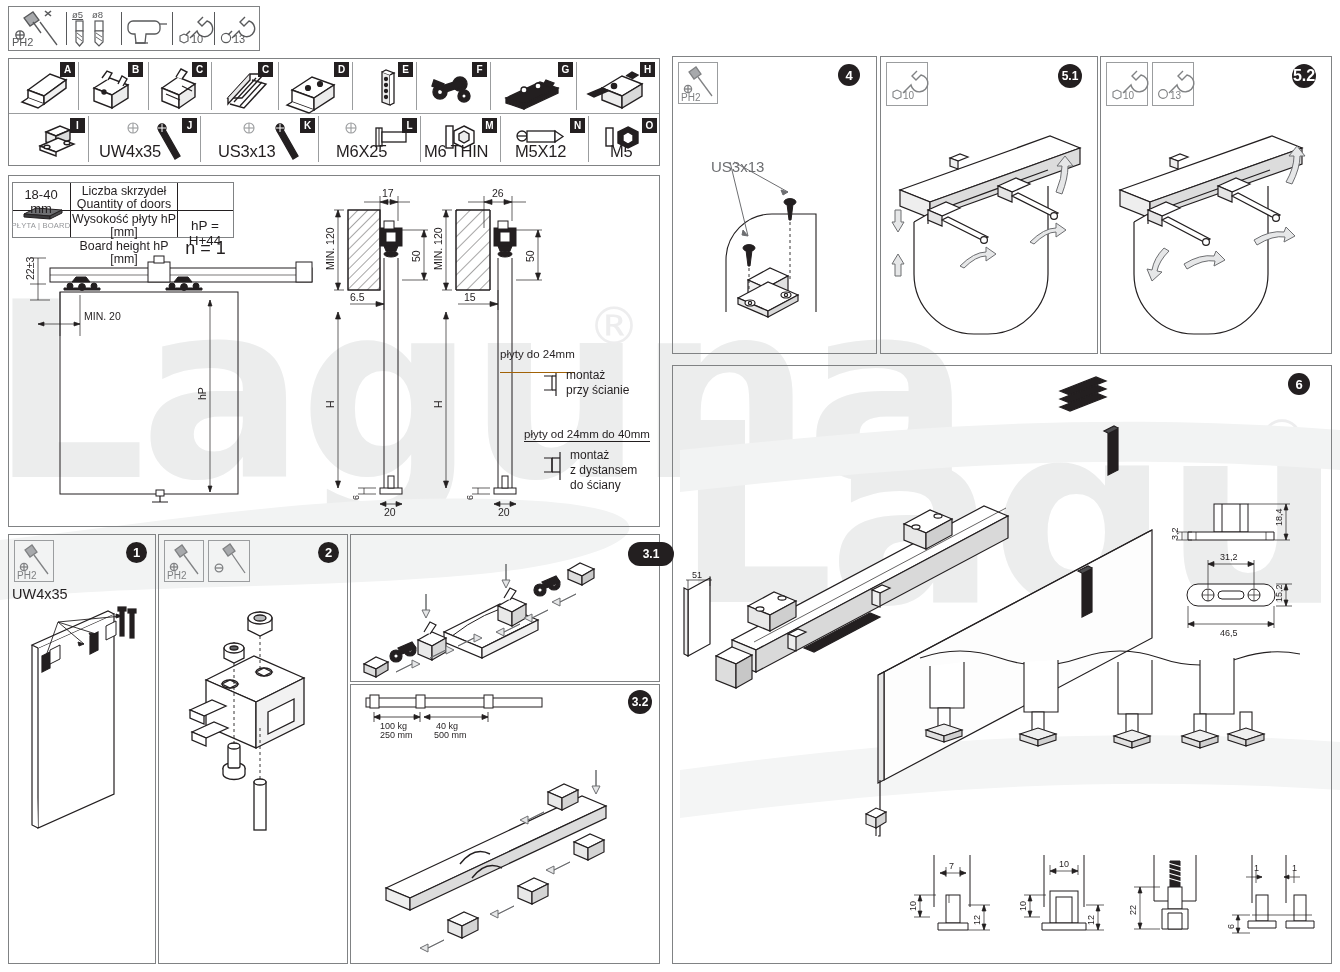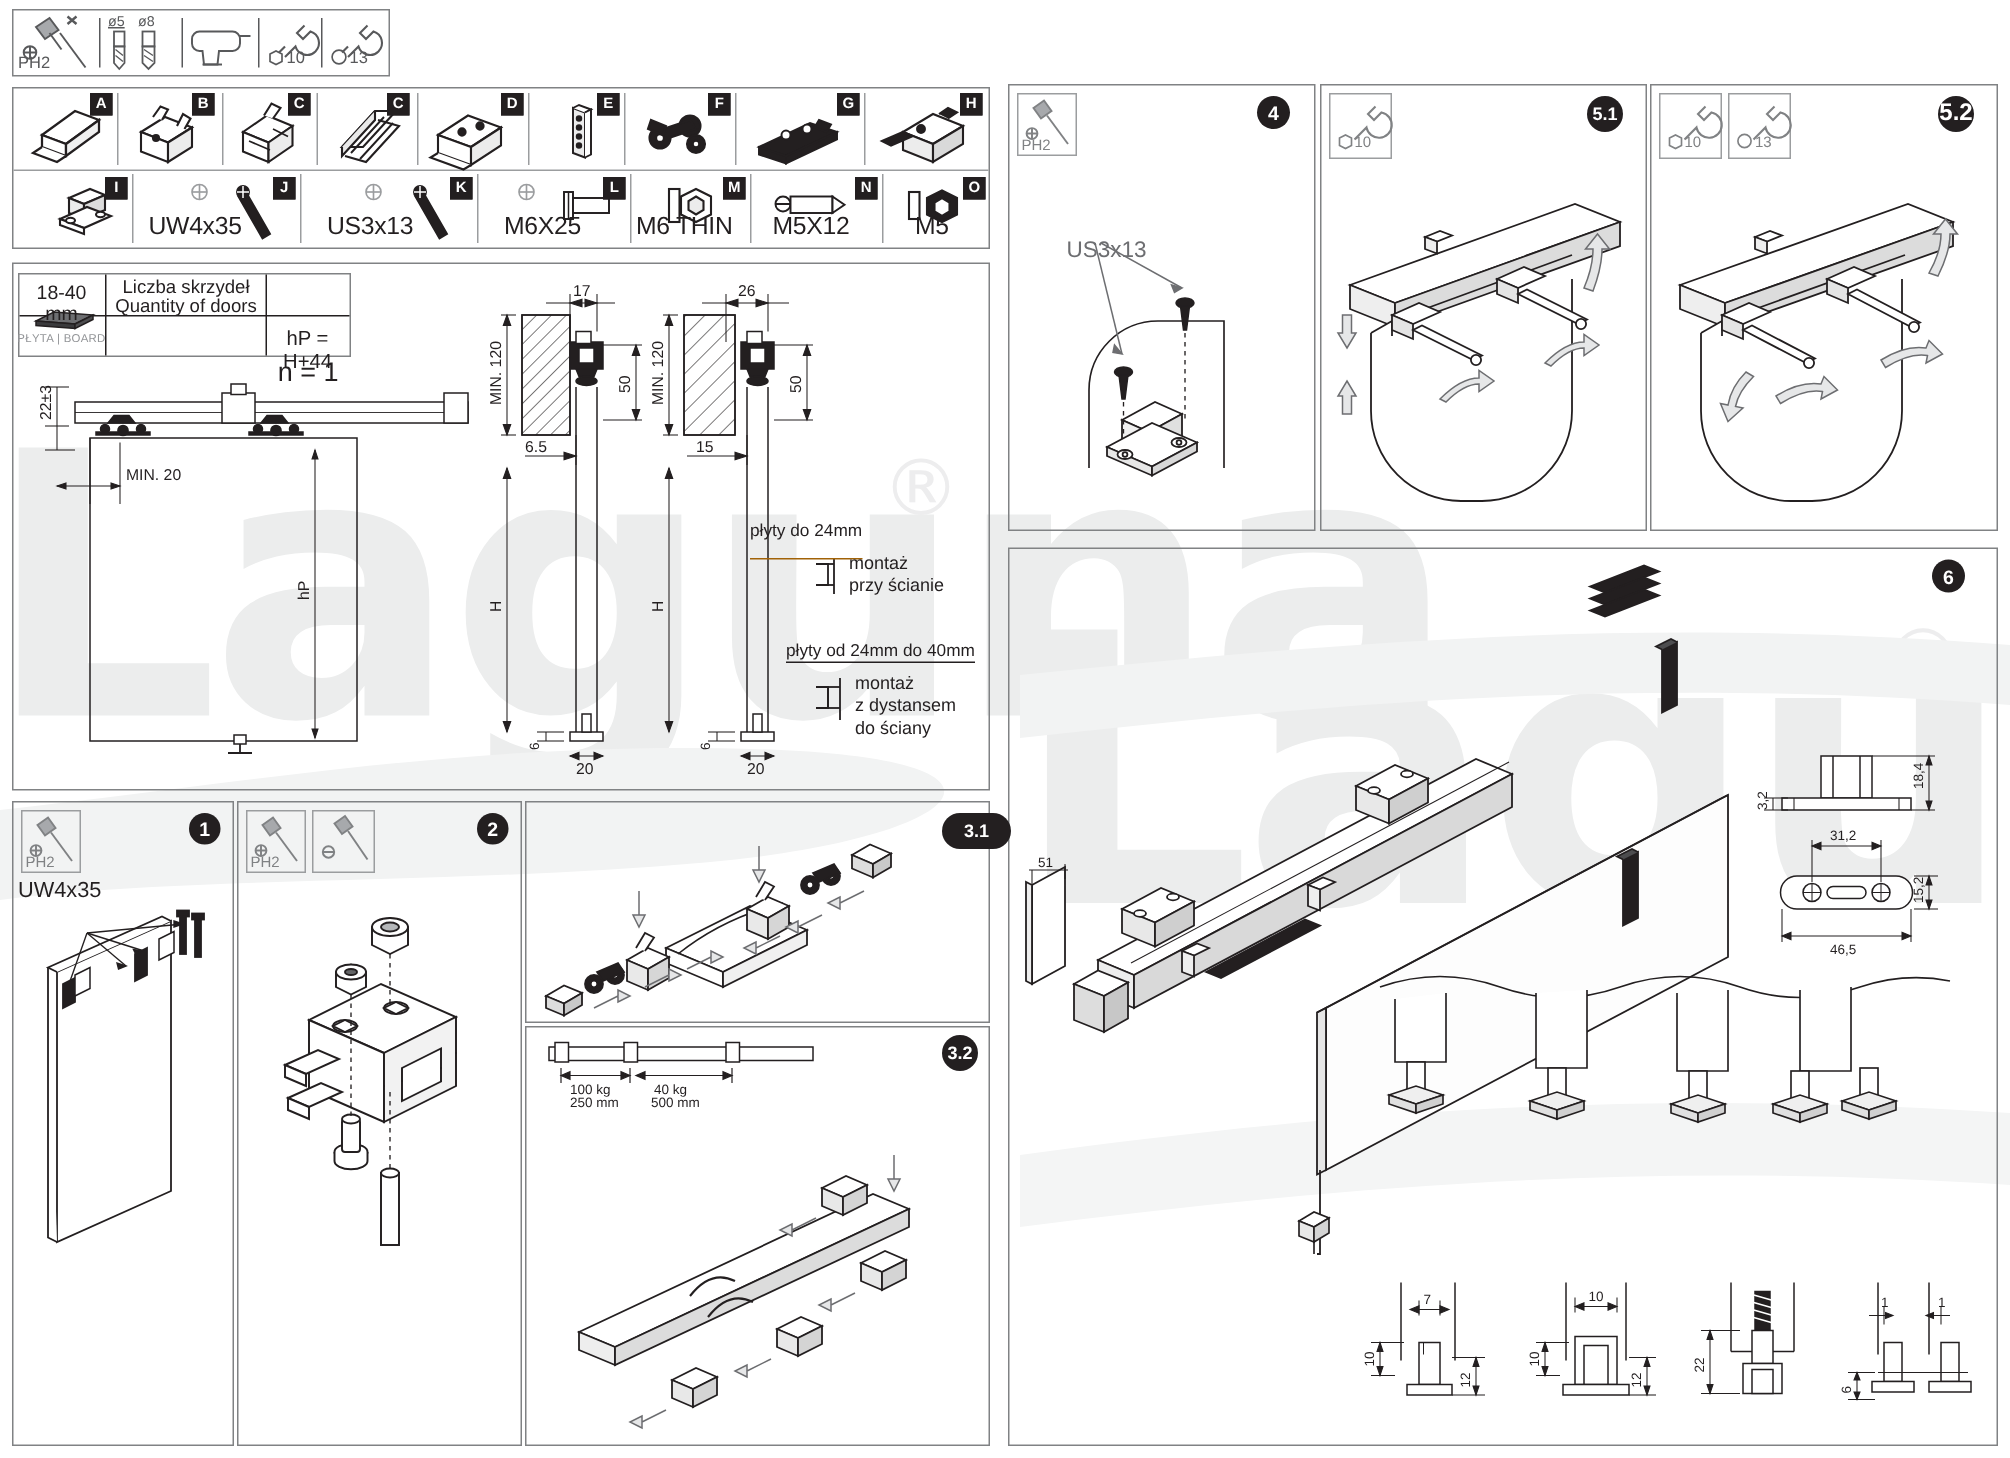--- a/index.html
+++ b/index.html
@@ -347,20 +347,24 @@
     </g>
   </svg>
   <div class="tabtx" style="left:10px;top:222px;width:62px;font-size:7.6px;color:#939598;letter-spacing:.2px;">PŁYTA | BOARD</div>
 
   <div class="tabtx" style="left:72px;top:185px;width:104px;">
     <div>Liczba skrzydeł</div>
     <div>Quantity of doors</div>
   </div>
   <div class="tabtx" style="left:178px;top:191px;width:55px;font-size:18px;margin-top:48px;">n = 1</div>
 
+  <div class="tabtx" style="left:71px;top:213px;width:106px;">
+    <div>Wysokość płyty hP [mm]</div>
+    <div>Board height hP [mm]</div>
+  </div>
   <div class="tabtx" style="left:177px;top:219px;width:56px;font-size:13.5px;">hP = H+44</div>
 
   <svg class="lay" style="position:absolute;left:10px;top:240px;" width="320" height="285">
     <g stroke="#231f20" fill="none" stroke-width="1">
 
       <rect x="40" y="28" width="262" height="14" fill="#fff"></rect>
       <line x1="40" y1="35" x2="302" y2="35" stroke-width=".6"></line>
 
       <rect x="138" y="22" width="22" height="20" fill="#fff"></rect>
       <rect x="144" y="16" width="10" height="7" fill="#fff"></rect>

